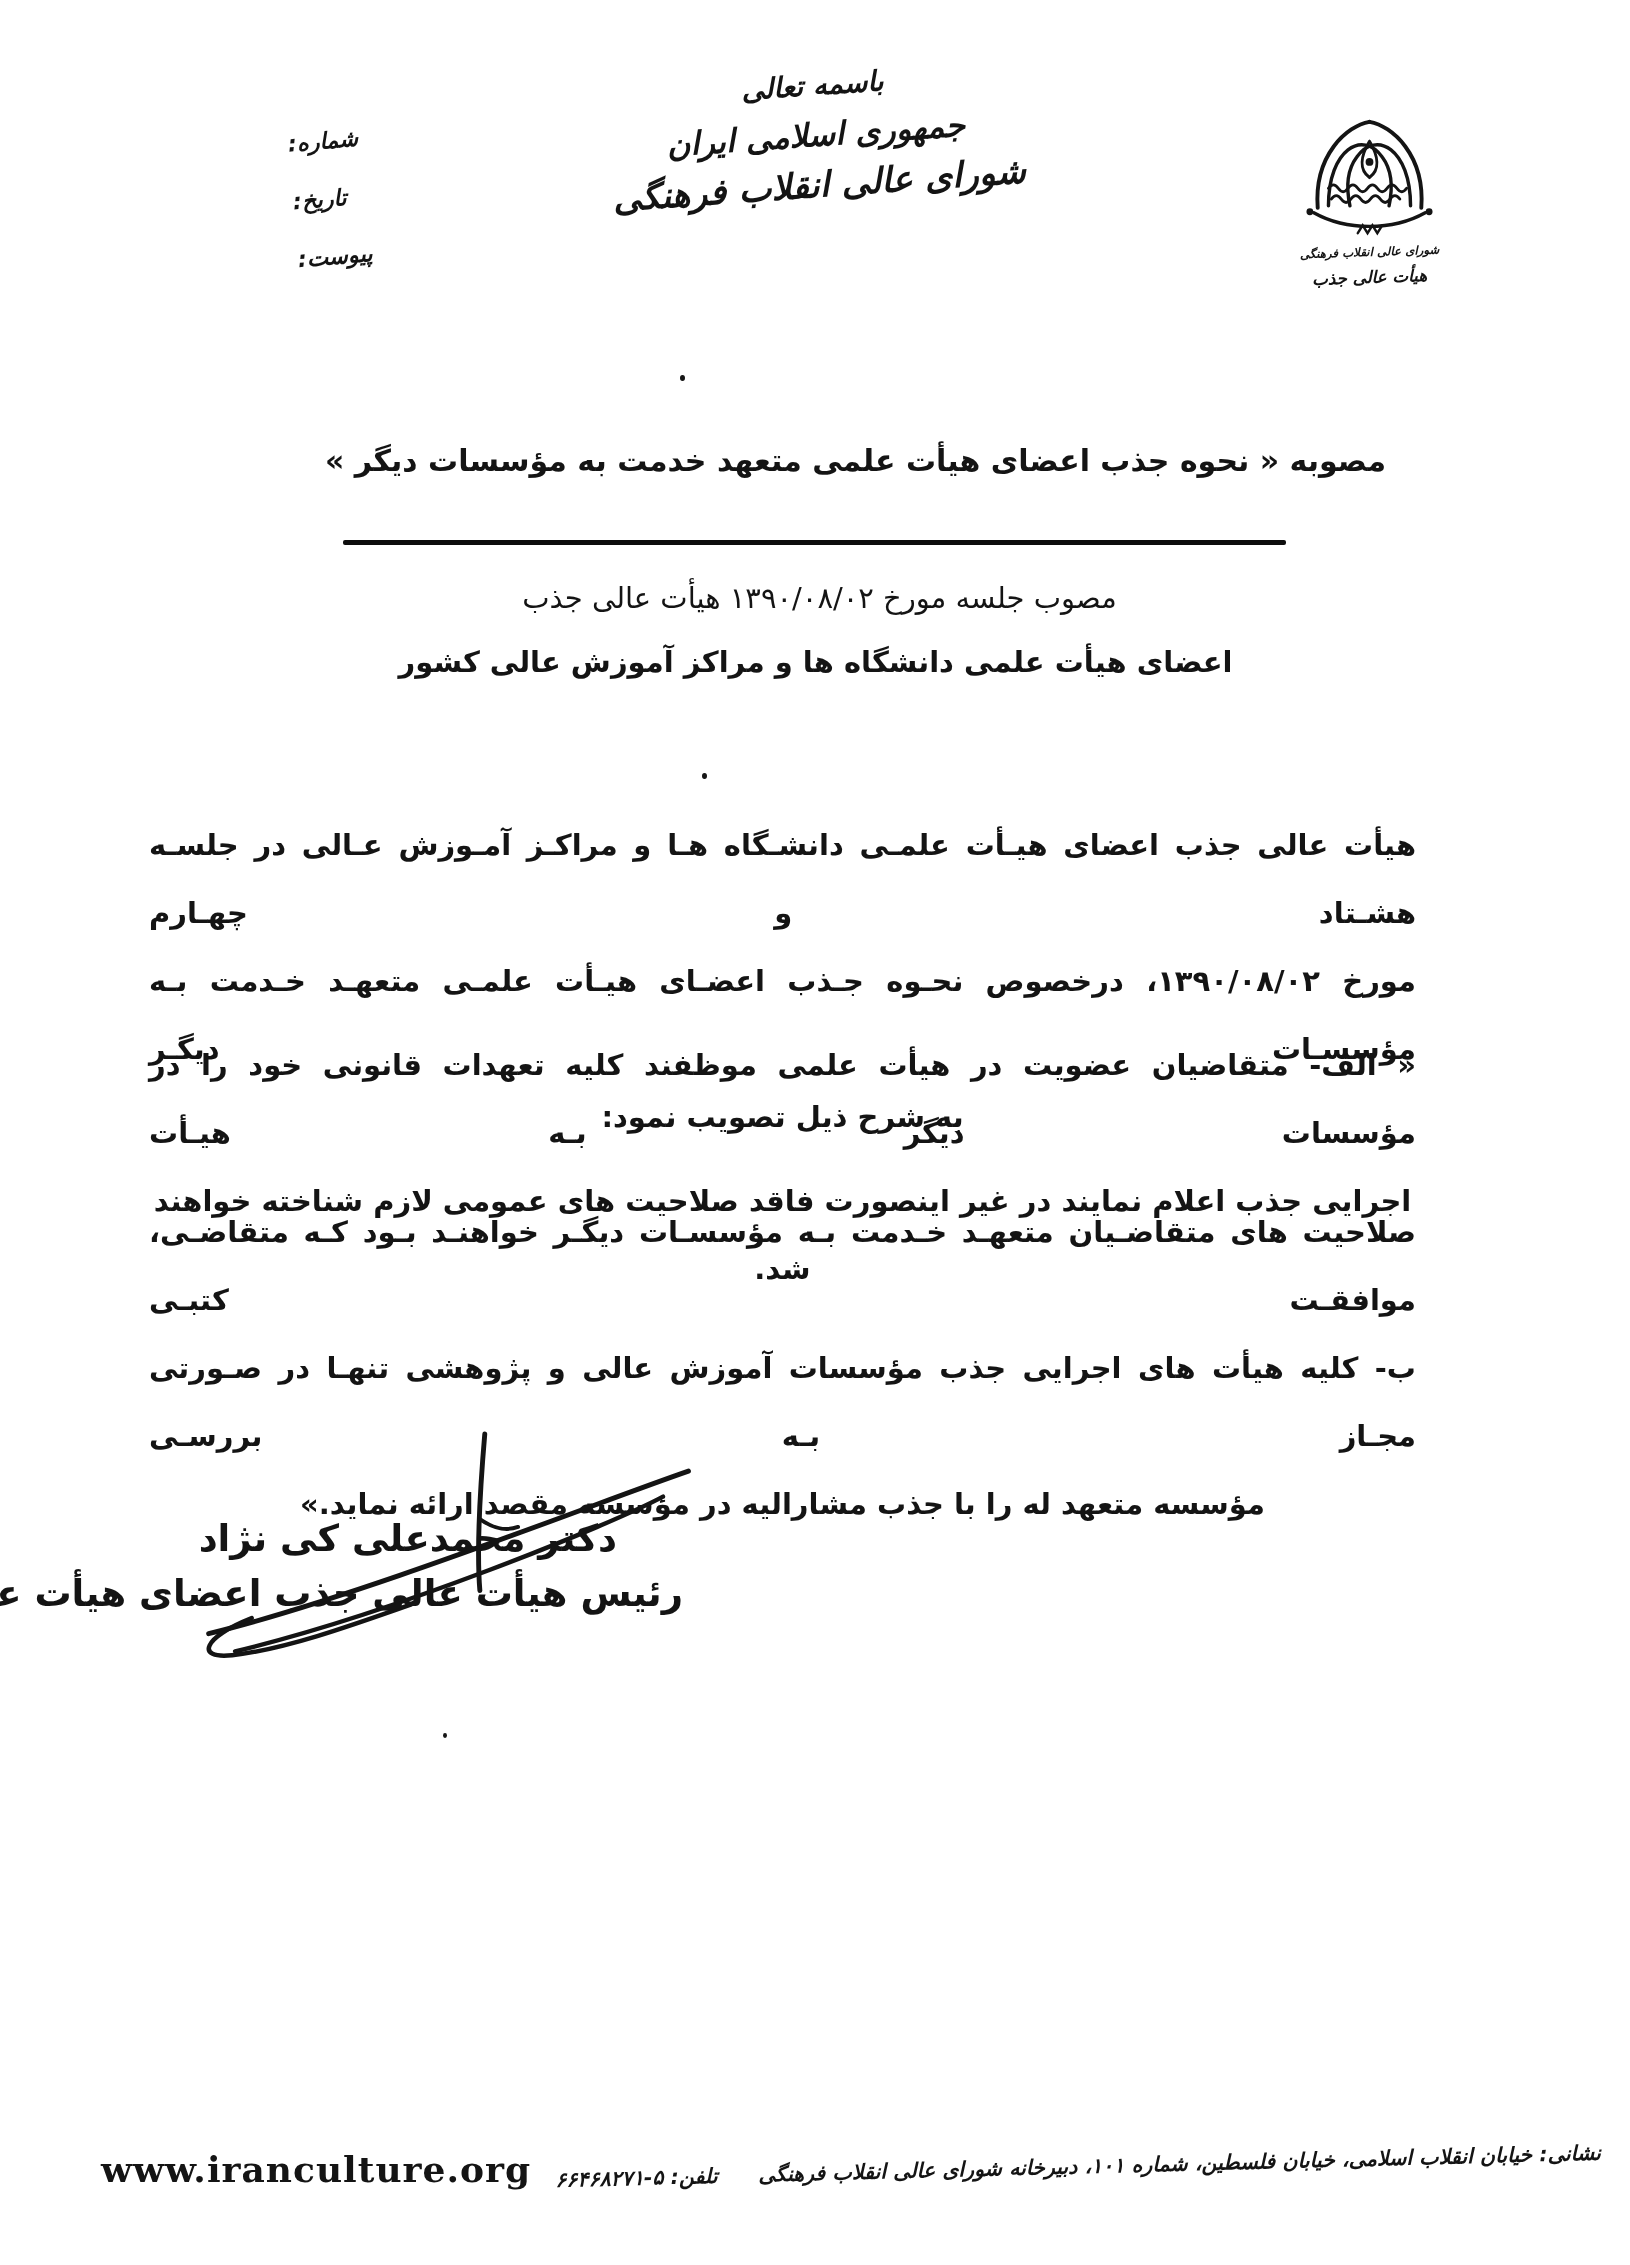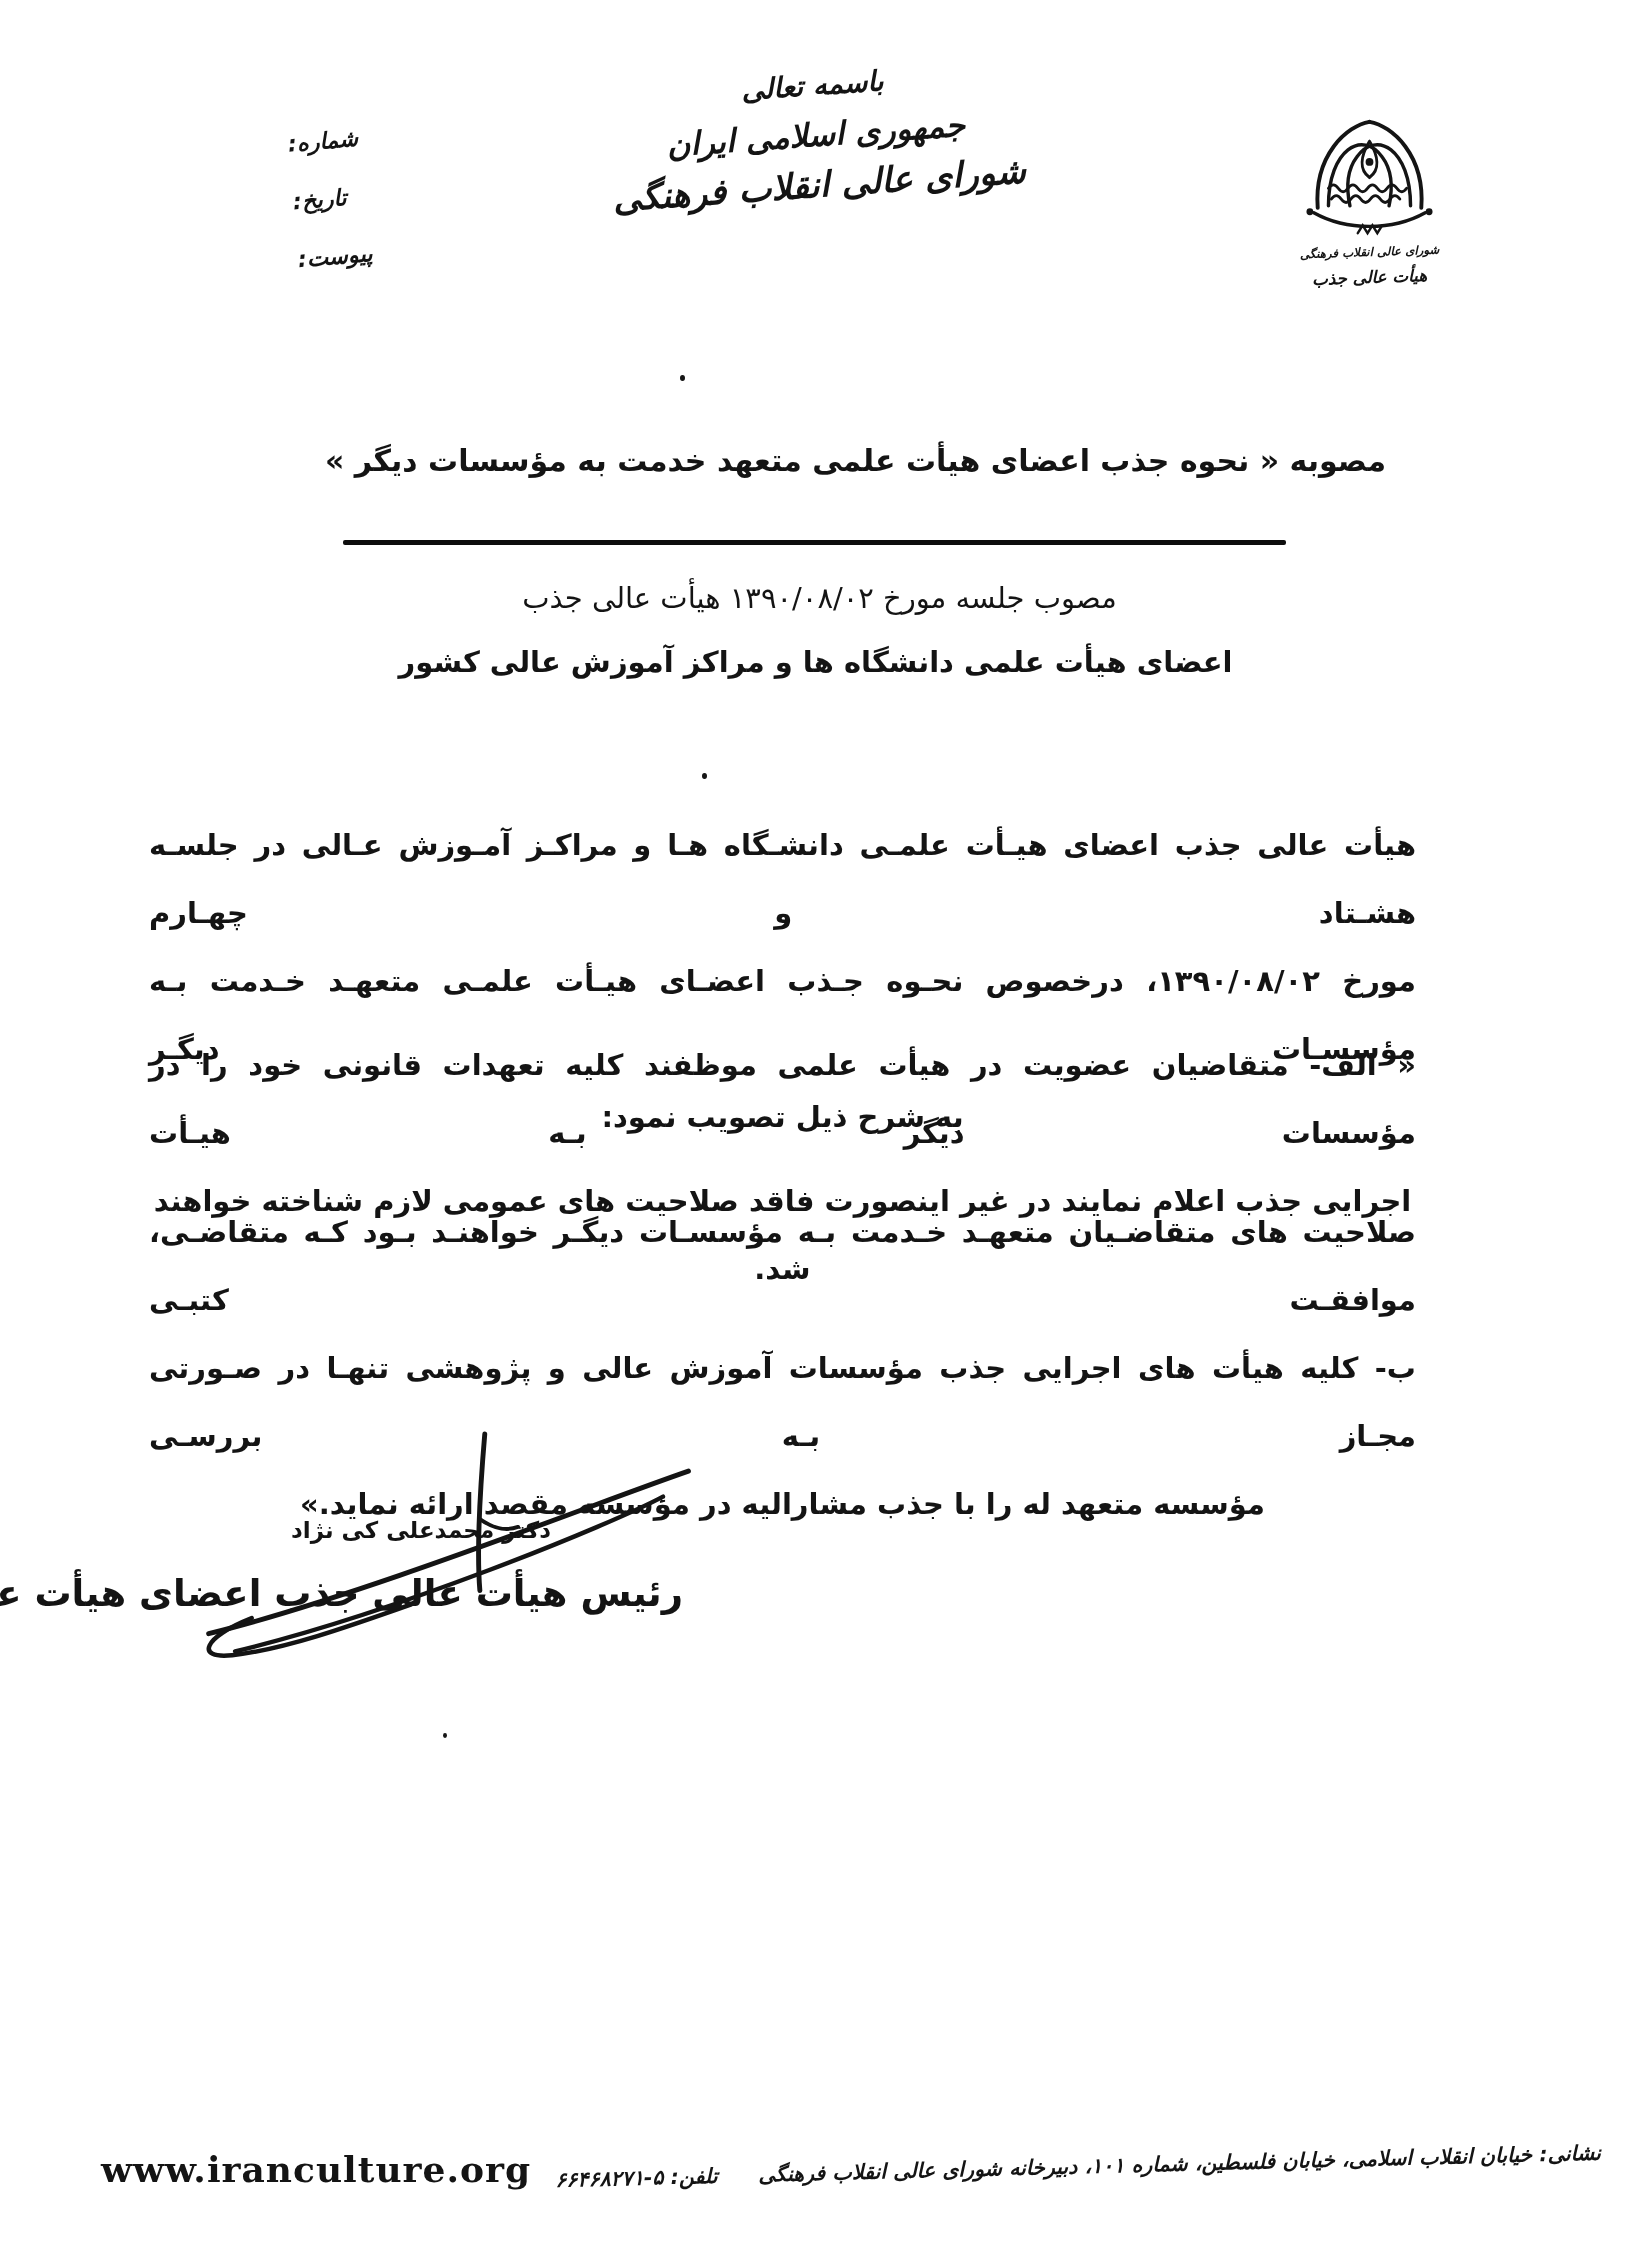--- a/index.html
+++ b/index.html
@@ -58,21 +58,21 @@
   }
   .p1{top:811px;}
   .p2{top:1031px;}
   .p3{top:1198px;}
   .jline{text-align:justify;text-align-last:justify;}
   .rline{text-align:center;}
   
   .sig-scribble{position:absolute;top:1426px;left:191px;width:519px;height:245px;}
   .sig-name{
     position:absolute;top:1517px;left:225px;width:392px;
-    text-align:center;font-size:23px;font-weight:700;white-space:nowrap;
+    text-align:center;font-size:37px;font-weight:700;white-space:nowrap;
   }
   .sig-role{
     position:absolute;top:1572px;left:196px;width:487px;
     text-align:right;font-size:37px;font-weight:700;white-space:nowrap;
   }
   
   .footer-url{
     position:absolute;top:2148px;left:101px;
     direction:ltr;font-family:"DejaVu Serif", serif;
     font-size:36px;font-weight:700;letter-spacing:1px;

